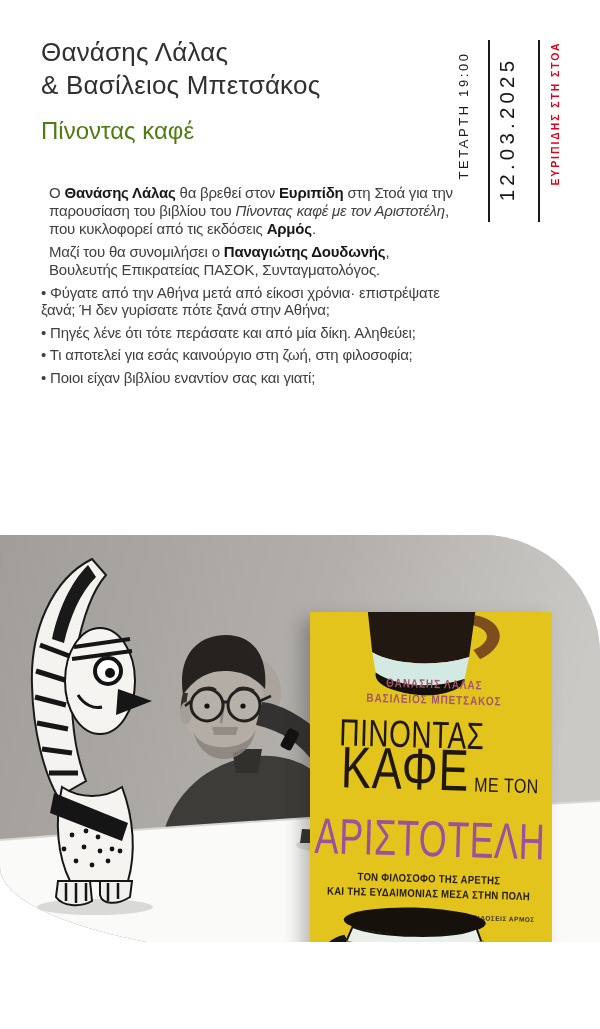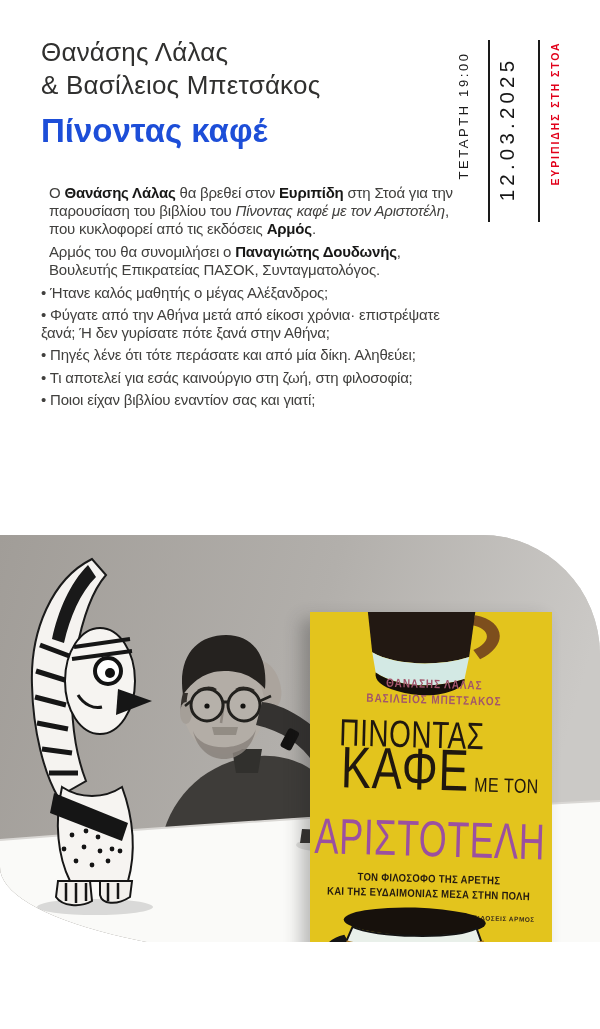--- a/index.html
+++ b/index.html
@@ -2,21 +2,21 @@
 <html><head>
 <meta charset="utf-8">
 <style>
   html,body{margin:0;padding:0;background:#ffffff;}
   .page{position:relative;width:600px;height:942px;background:#ffffff;overflow:hidden;
         font-family:"Liberation Sans","DejaVu Sans",sans-serif;}
 
   
   .header{position:absolute;left:41px;top:36px;}
   .names{font-size:26px;line-height:33px;color:#30302f;letter-spacing:.2px;}
-  .event-title{margin-top:12px;font-size:33px;line-height:33px;font-weight:700;color:#1d4ed8;}
+  .event-title{margin-top:12px;font-size:24px;line-height:33px;font-weight:400;color:#4d7c0f;}
 
   
   .vrot{position:absolute;transform-origin:0 0;transform:rotate(-90deg);
         display:flex;align-items:center;justify-content:center;white-space:nowrap;}
   .side-daytime{left:455px;top:189px;width:147px;height:17px;font-size:13px;
         letter-spacing:2.6px;color:#1b1b1b;}
   .side-date{left:493px;top:219px;width:180px;height:27px;font-size:20.5px;
         letter-spacing:4.2px;font-weight:500;color:#161616;}
   .side-venue{left:547px;top:186px;width:145px;height:15px;font-size:10.5px;
         font-weight:700;letter-spacing:1.9px;color:#e2001a;}
@@ -86,23 +86,22 @@
   </div>
 
   <div class="vrot side-daytime">ΤΕΤΑΡΤΗ 19:00</div>
   <div class="sep sep1"></div>
   <div class="vrot side-date">12.03.2025</div>
   <div class="sep sep2"></div>
   <div class="vrot side-venue">ΕΥΡΙΠΙΔΗΣ ΣΤΗ ΣΤΟΑ</div>
 
   <div class="copy">
     <p><span>Ο </span><span class="b">Θανάσης Λάλας</span><span> θα βρεθεί στον </span><span class="b">Ευριπίδη</span><span> στη Στοά για την παρουσίαση του βιβλίου του </span><span class="i">Πίνοντας καφέ με τον Αριστοτέλη</span><span>, που κυκλοφορεί από τις εκδόσεις </span><span class="b">Αρμός</span><span>.</span></p>
-    <p><span>Αρμός του θα συνομιλήσει ο </span><span class="b">Παναγιώτης Δουδωνής</span><span>, Βουλευτής Επικρατείας ΠΑΣΟΚ, Συνταγματολόγος.</span></p>
+    <p><span>Μαζί του θα συνομιλήσει ο </span><span class="b">Παναγιώτης Δουδωνής</span><span>, Βουλευτής Επικρατείας ΠΑΣΟΚ, Συνταγματολόγος.</span></p>
     <ul>
-        <li>Ήτανε καλός μαθητής ο μέγας Αλέξανδρος;</li>
         <li>Φύγατε από την Αθήνα μετά από είκοσι χρόνια· επιστρέψατε ξανά; Ή δεν γυρίσατε πότε ξανά στην Αθήνα;</li>
         <li>Πηγές λένε ότι τότε περάσατε και από μία δίκη. Αληθεύει;</li>
         <li>Τι αποτελεί για εσάς καινούργιο στη ζωή, στη φιλοσοφία;</li>
         <li>Ποιοι είχαν βιβλίου εναντίον σας και γιατί;</li>
       </ul>
   </div>
 
   <div class="photo">
     <svg width="600" height="427" viewBox="0 0 600 427">
       <defs>

